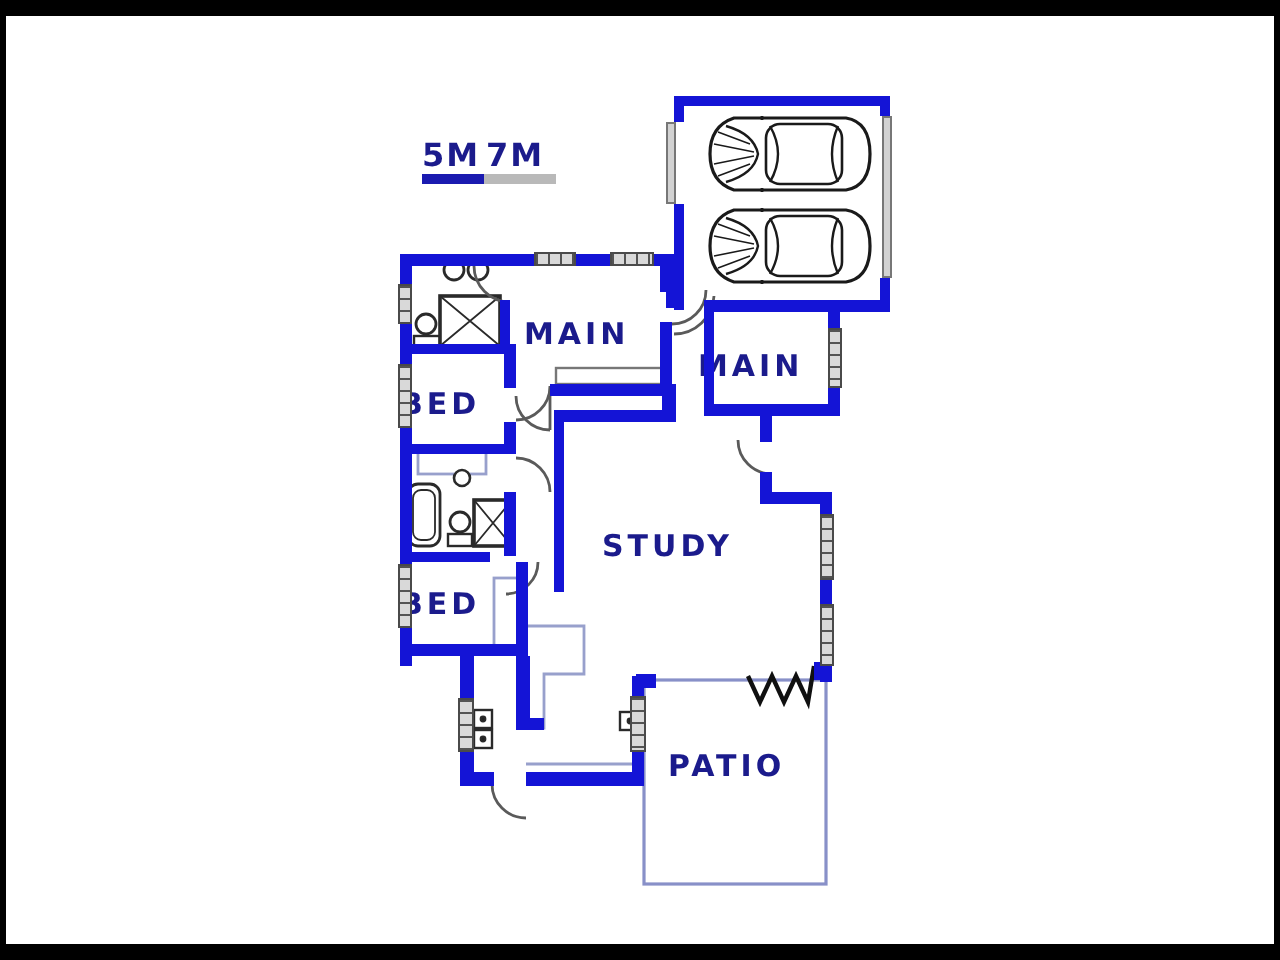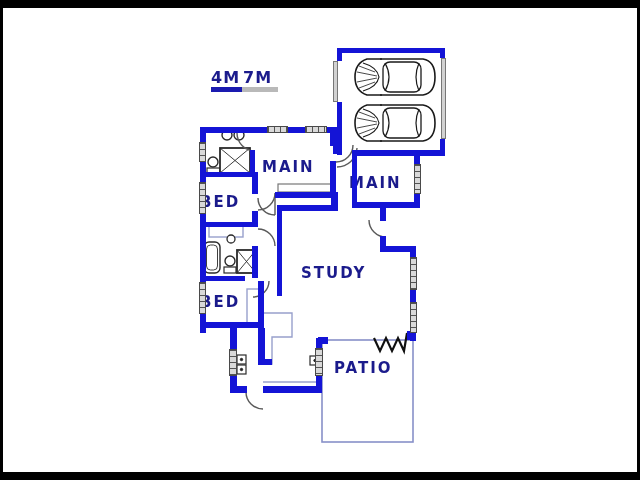--- a/index.html
+++ b/index.html
@@ -100,23 +100,23 @@
 
       <use href="#car" x="353" y="57"></use>
       <use href="#car" x="353" y="103"></use>
     </svg>
 
     <div class="roomlabel" style="left:262px;top:158px;width:70px;">MAIN</div>
     <div class="roomlabel" style="left:349px;top:174px;width:70px;">MAIN</div>
     <div class="roomlabel" style="left:301px;top:264px;width:80px;">STUDY</div>
     <div class="roomlabel" style="left:200px;top:193px;width:60px;">BED</div>
     <div class="roomlabel" style="left:200px;top:293px;width:60px;">BED</div>
-    <div class="roomlabel" style="left:334px;top:359px;width:70px;">PATIO</div>
+    <div class="roomlabel" style="left:334px;top:374px;width:70px;">PATIO</div>
 
-    <div class="scaletext" style="left:211px;top:68px;">4M</div>
+    <div class="scaletext" style="left:211px;top:68px;">5M</div>
     <div class="scaletext" style="left:243px;top:68px;">7M</div>
     <div class="scalebar" style="left:211px;top:87px;width:31px;background:#1a1ab0;"></div>
     <div class="scalebar" style="left:242px;top:87px;width:36px;background:#b9b9b9;"></div>
   <div class="wall" style="left: 200px; top: 127px; width: 67px; height: 6px;"></div>
       <div class="wall" style="left: 288px; top: 127px; width: 17px; height: 6px;"></div>
       <div class="wall" style="left: 327px; top: 127px; width: 13px; height: 6px;"></div>
       <div class="wall" style="left: 200px; top: 127px; width: 6px; height: 15px;"></div>
       <div class="wall" style="left: 200px; top: 162px; width: 6px; height: 20px;"></div>
       <div class="wall" style="left: 200px; top: 214px; width: 6px; height: 68px;"></div>
       <div class="wall" style="left: 200px; top: 314px; width: 6px; height: 19px;"></div>

